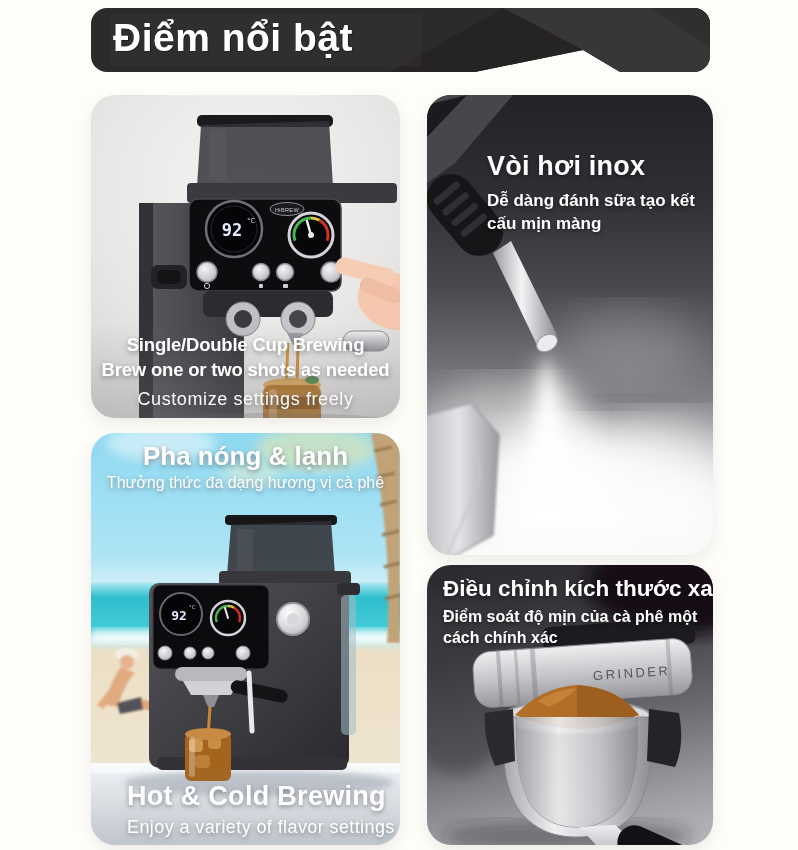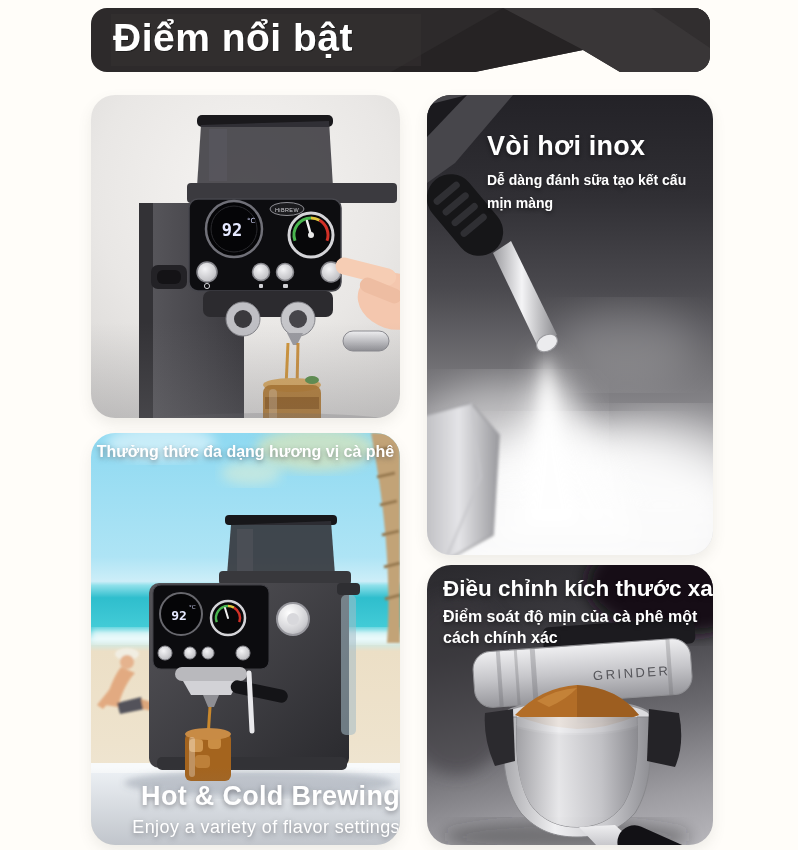--- a/index.html
+++ b/index.html
@@ -38,29 +38,29 @@
   
   .single-text { left:0; right:0; bottom:8px; text-align:center; color:#fff; }
   .single-line { font-size:18.5px; font-weight:bold; letter-spacing:-.2px;
                  line-height:25px; white-space:nowrap; }
   .single-sub  { margin-top:7px; font-size:18px; font-weight:normal;
                  letter-spacing:.6px; color:#fbfbfb; white-space:nowrap; }
   .single-fade { left:0; right:0; bottom:0; height:96px;
                  background:linear-gradient(rgba(120,120,122,0), rgba(120,120,124,.28)); }
 
   
-  .steam-text { left:60px; top:36px; width:212px; color:#fff; }
+  .steam-text { left:60px; top:56px; width:212px; color:#fff; }
   .steam-title { font-size:27px; font-weight:bold; letter-spacing:.2px; }
-  .steam-sub   { margin-top:7px; font-size:14px; font-weight:bold; line-height:23px; }
+  .steam-sub   { margin-top:7px; font-size:17px; font-weight:bold; line-height:23px; }
 
   
   .beach-top { left:0; right:0; top:8px; text-align:center; color:#fff; }
   .beach-title { font-size:26px; font-weight:bold; }
-  .beach-sub   { margin-top:2px; font-size:16px; font-weight:bold; white-space:nowrap; }
-  .beach-bottom { left:8px; right:0; bottom:7px; text-align:right; color:#fff;margin-left:28px; }
+  .beach-sub   { margin-top:2px; font-size:16px; font-weight:normal; white-space:nowrap; }
+  .beach-bottom { left:8px; right:0; bottom:7px; text-align:left; color:#fff;margin-left:28px; }
   .beach-foot-title { font-size:27px; font-weight:bold; letter-spacing:.3px; }
   .beach-foot-sub   { margin-top:5px; font-size:18px; letter-spacing:.4px; white-space:nowrap; }
   .beach-fade { left:0; right:0; bottom:0; height:78px;
                 background:linear-gradient(rgba(140,145,152,0), rgba(125,130,140,.40)); }
 
   
   .grind-text { left:16px; top:11px; width:258px; color:#fff; }
   .grind-title { font-size:22.5px; font-weight:bold; white-space:nowrap; }
   .grind-sub   { margin-top:4px; font-size:16px; font-weight:bold; line-height:21px; }
 
@@ -152,20 +152,25 @@
     <ellipse cx="221" cy="285" rx="7" ry="4" fill="#5a8f4a"></ellipse>
 
     <g>
       <ellipse cx="302" cy="206" rx="36" ry="28" fill="#f4c7ae" transform="rotate(18 302 206)"></ellipse>
       <rect x="244" y="168" width="62" height="17" rx="8.5" fill="#f6cdb4" transform="rotate(14 275 176)"></rect>
       <rect x="268" y="188" width="44" height="15" rx="7.5" fill="#eebda2" transform="rotate(22 290 195)"></rect>
     </g>
     <ellipse cx="180" cy="328" rx="130" ry="10" fill="rgba(100,100,105,.22)"></ellipse>
   </svg>
   <div class="abs single-fade"></div>
+  <div class="abs single-text txt-shadow-soft">
+    <div class="single-line">Single/Double Cup Brewing</div>
+    <div class="single-line">Brew one or two shots as needed</div>
+    <div class="single-sub">Customize settings freely</div>
+  </div>
 </div>
 
 <div id="panel-steam" class="panel">
   <svg class="svg-fill" viewBox="0 0 286 460">
     <defs>
       <linearGradient id="p3-chrome" x1="0" y1="0" x2="1" y2="0">
         <stop offset="0" stop-color="#9b9b9f"></stop>
           <stop offset=".45" stop-color="#f4f4f6"></stop>
           <stop offset="1" stop-color="#8c8c90"></stop>
       </linearGradient>
@@ -313,20 +318,21 @@
       <rect x="94" y="300" width="46" height="48" rx="6" fill="#a4641e"></rect>
       <rect x="98" y="306" width="14" height="13" rx="4" fill="#d9a35b" opacity=".8"></rect>
       <rect x="117" y="304" width="13" height="12" rx="4" fill="#d3984e" opacity=".8"></rect>
       <rect x="104" y="322" width="15" height="13" rx="4" fill="#c88b45" opacity=".7"></rect>
       <ellipse cx="117" cy="301" rx="23" ry="6" fill="#c88b45"></ellipse>
       <rect x="98" y="304" width="6" height="40" rx="3" fill="#ffffff" opacity=".3"></rect>
     </g>
   </svg>
   <div class="abs beach-fade"></div>
   <div class="abs beach-top txt-shadow-soft">
+    <div class="beach-title">Pha nóng &amp; lạnh</div>
     <div class="beach-sub">Thưởng thức đa dạng hương vị cà phê</div>
   </div>
   <div class="abs beach-bottom txt-shadow-soft">
     <div class="beach-foot-title">Hot &amp; Cold Brewing</div>
     <div class="beach-foot-sub">Enjoy a variety of flavor settings</div>
   </div>
 </div>
 
 <div id="panel-grind" class="panel">
   <svg class="svg-fill" viewBox="0 0 286 280">

